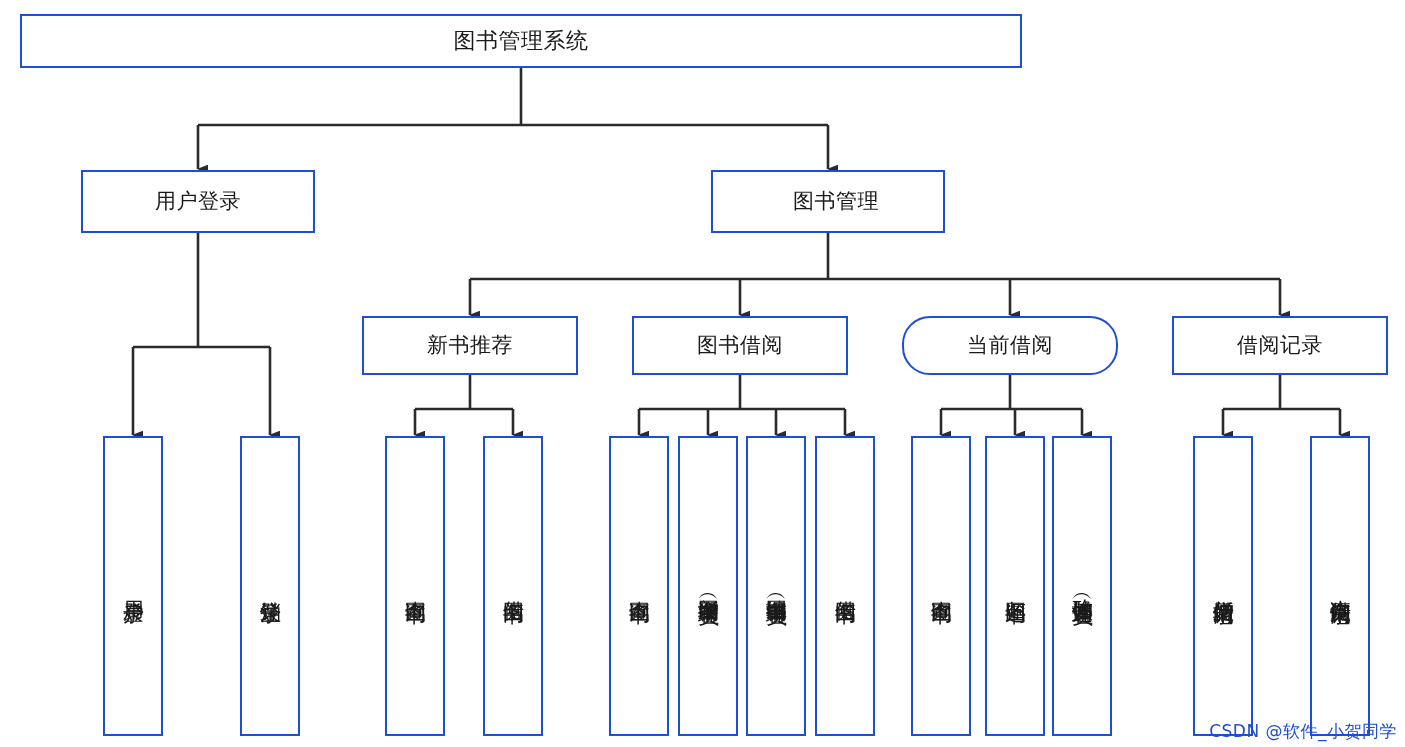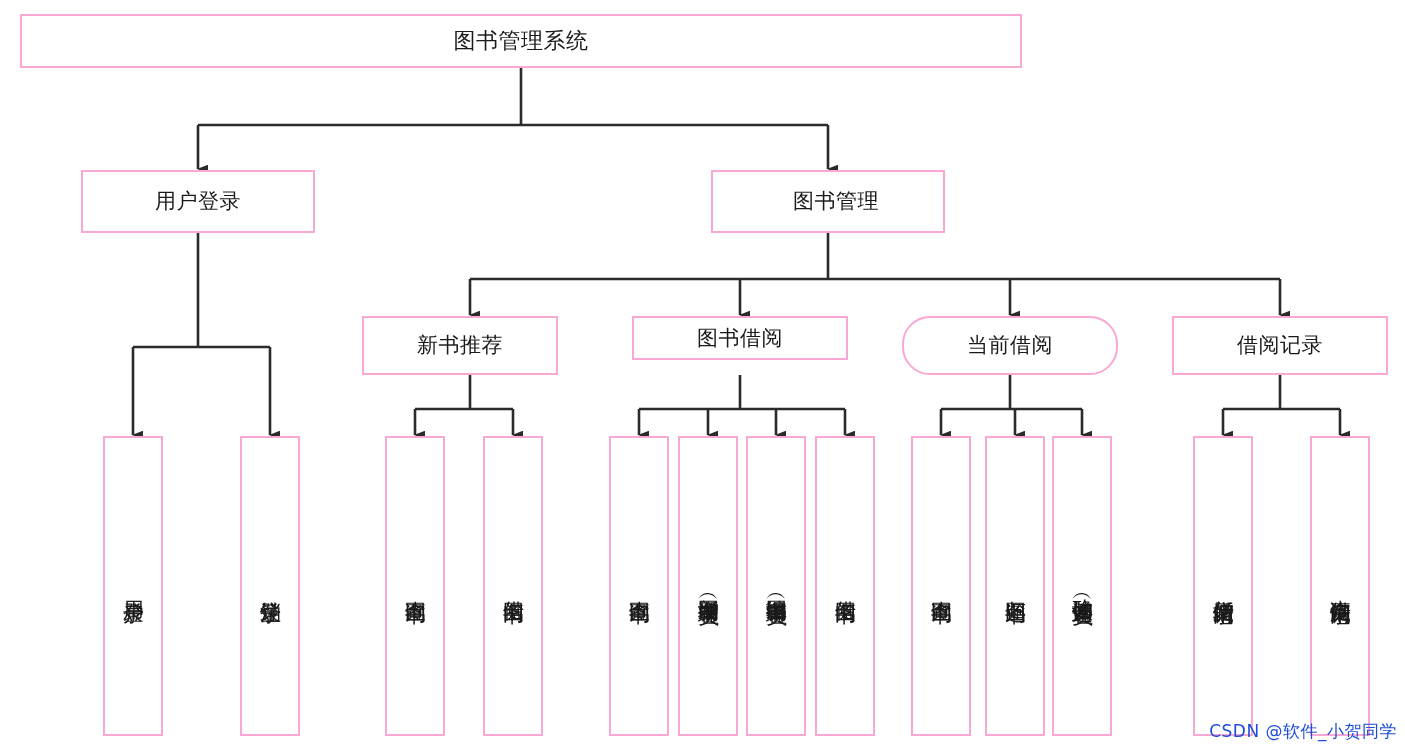--- a/index.html
+++ b/index.html
@@ -23,21 +23,21 @@
     left: 0;
     top: 0;
     width: 1405px;
     height: 747px;
     pointer-events: none;
   }
   .node {
     position: absolute;
     box-sizing: border-box;
     background: #ffffff;
-    border: 2px solid #f9a8d4;
+    border: 2px solid #1d4ed8;
     display: flex;
     align-items: center;
     justify-content: center;
     color: #1a1a1a;
   }
   .node-label {
     display: block;
     text-align: center;
     white-space: nowrap;
     line-height: 1.18;
@@ -125,24 +125,24 @@
   <div id="node-layer">
       <div class="node horiz root" style="left: 20px; top: 14px; width: 1002px; height: 54px;">
         <span class="node-label">图书管理系统</span>
       </div>
       <div class="node horiz" style="left: 81px; top: 170px; width: 234px; height: 63px;">
         <span class="node-label">用户登录</span>
       </div>
       <div class="node horiz" style="left: 711px; top: 170px; width: 234px; height: 63px; padding-left: 16px;">
         <span class="node-label">图书管理</span>
       </div>
-      <div class="node horiz" style="left: 362px; top: 316px; width: 196px; height: 59px;">
+      <div class="node horiz" style="left: 362px; top: 316px; width: 216px; height: 59px;">
         <span class="node-label">新书推荐</span>
       </div>
-      <div class="node horiz" style="left: 632px; top: 316px; width: 216px; height: 44px;">
+      <div class="node horiz" style="left: 632px; top: 316px; width: 216px; height: 59px;">
         <span class="node-label">图书借阅</span>
       </div>
       <div class="node horiz" style="left: 902px; top: 316px; width: 216px; height: 59px; border-radius: 28px;">
         <span class="node-label">当前借阅</span>
       </div>
       <div class="node horiz" style="left: 1172px; top: 316px; width: 216px; height: 59px; align-items: center;">
         <span class="node-label">借阅记录</span>
       </div>
       <div class="node vert" style="left: 103px; top: 436px; width: 60px; height: 300px;">
         <span class="node-label">用户登录</span>

